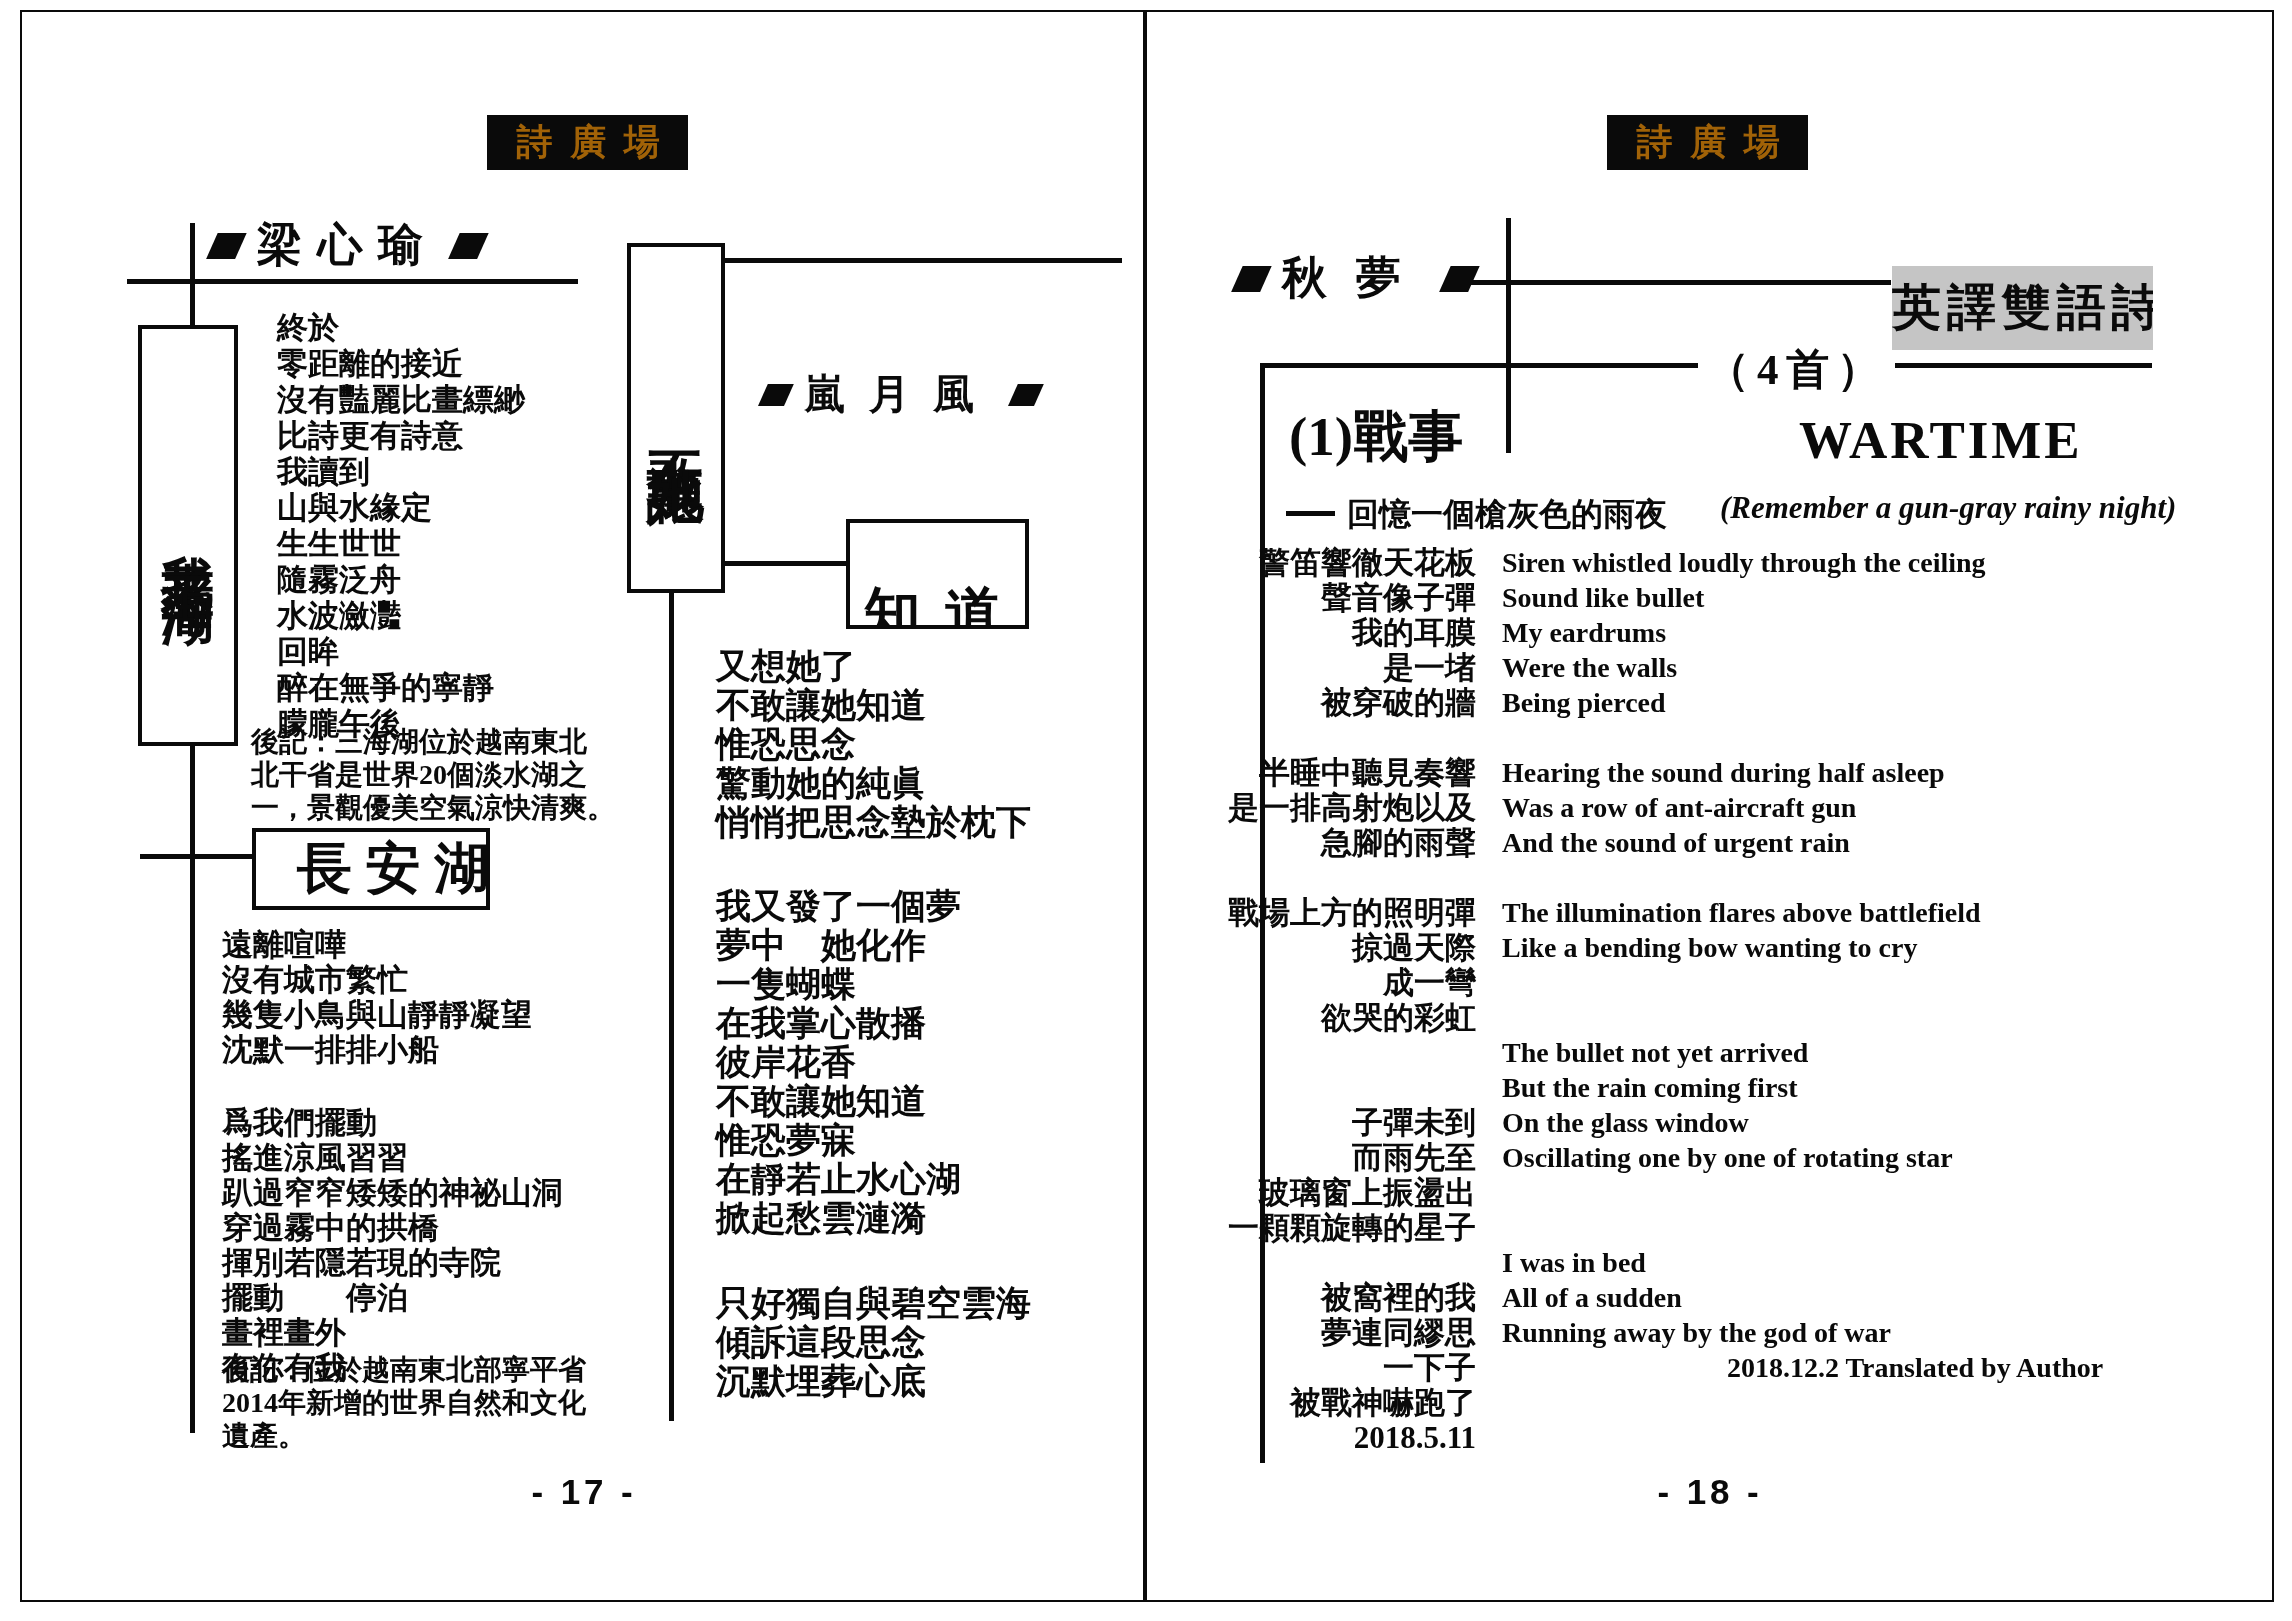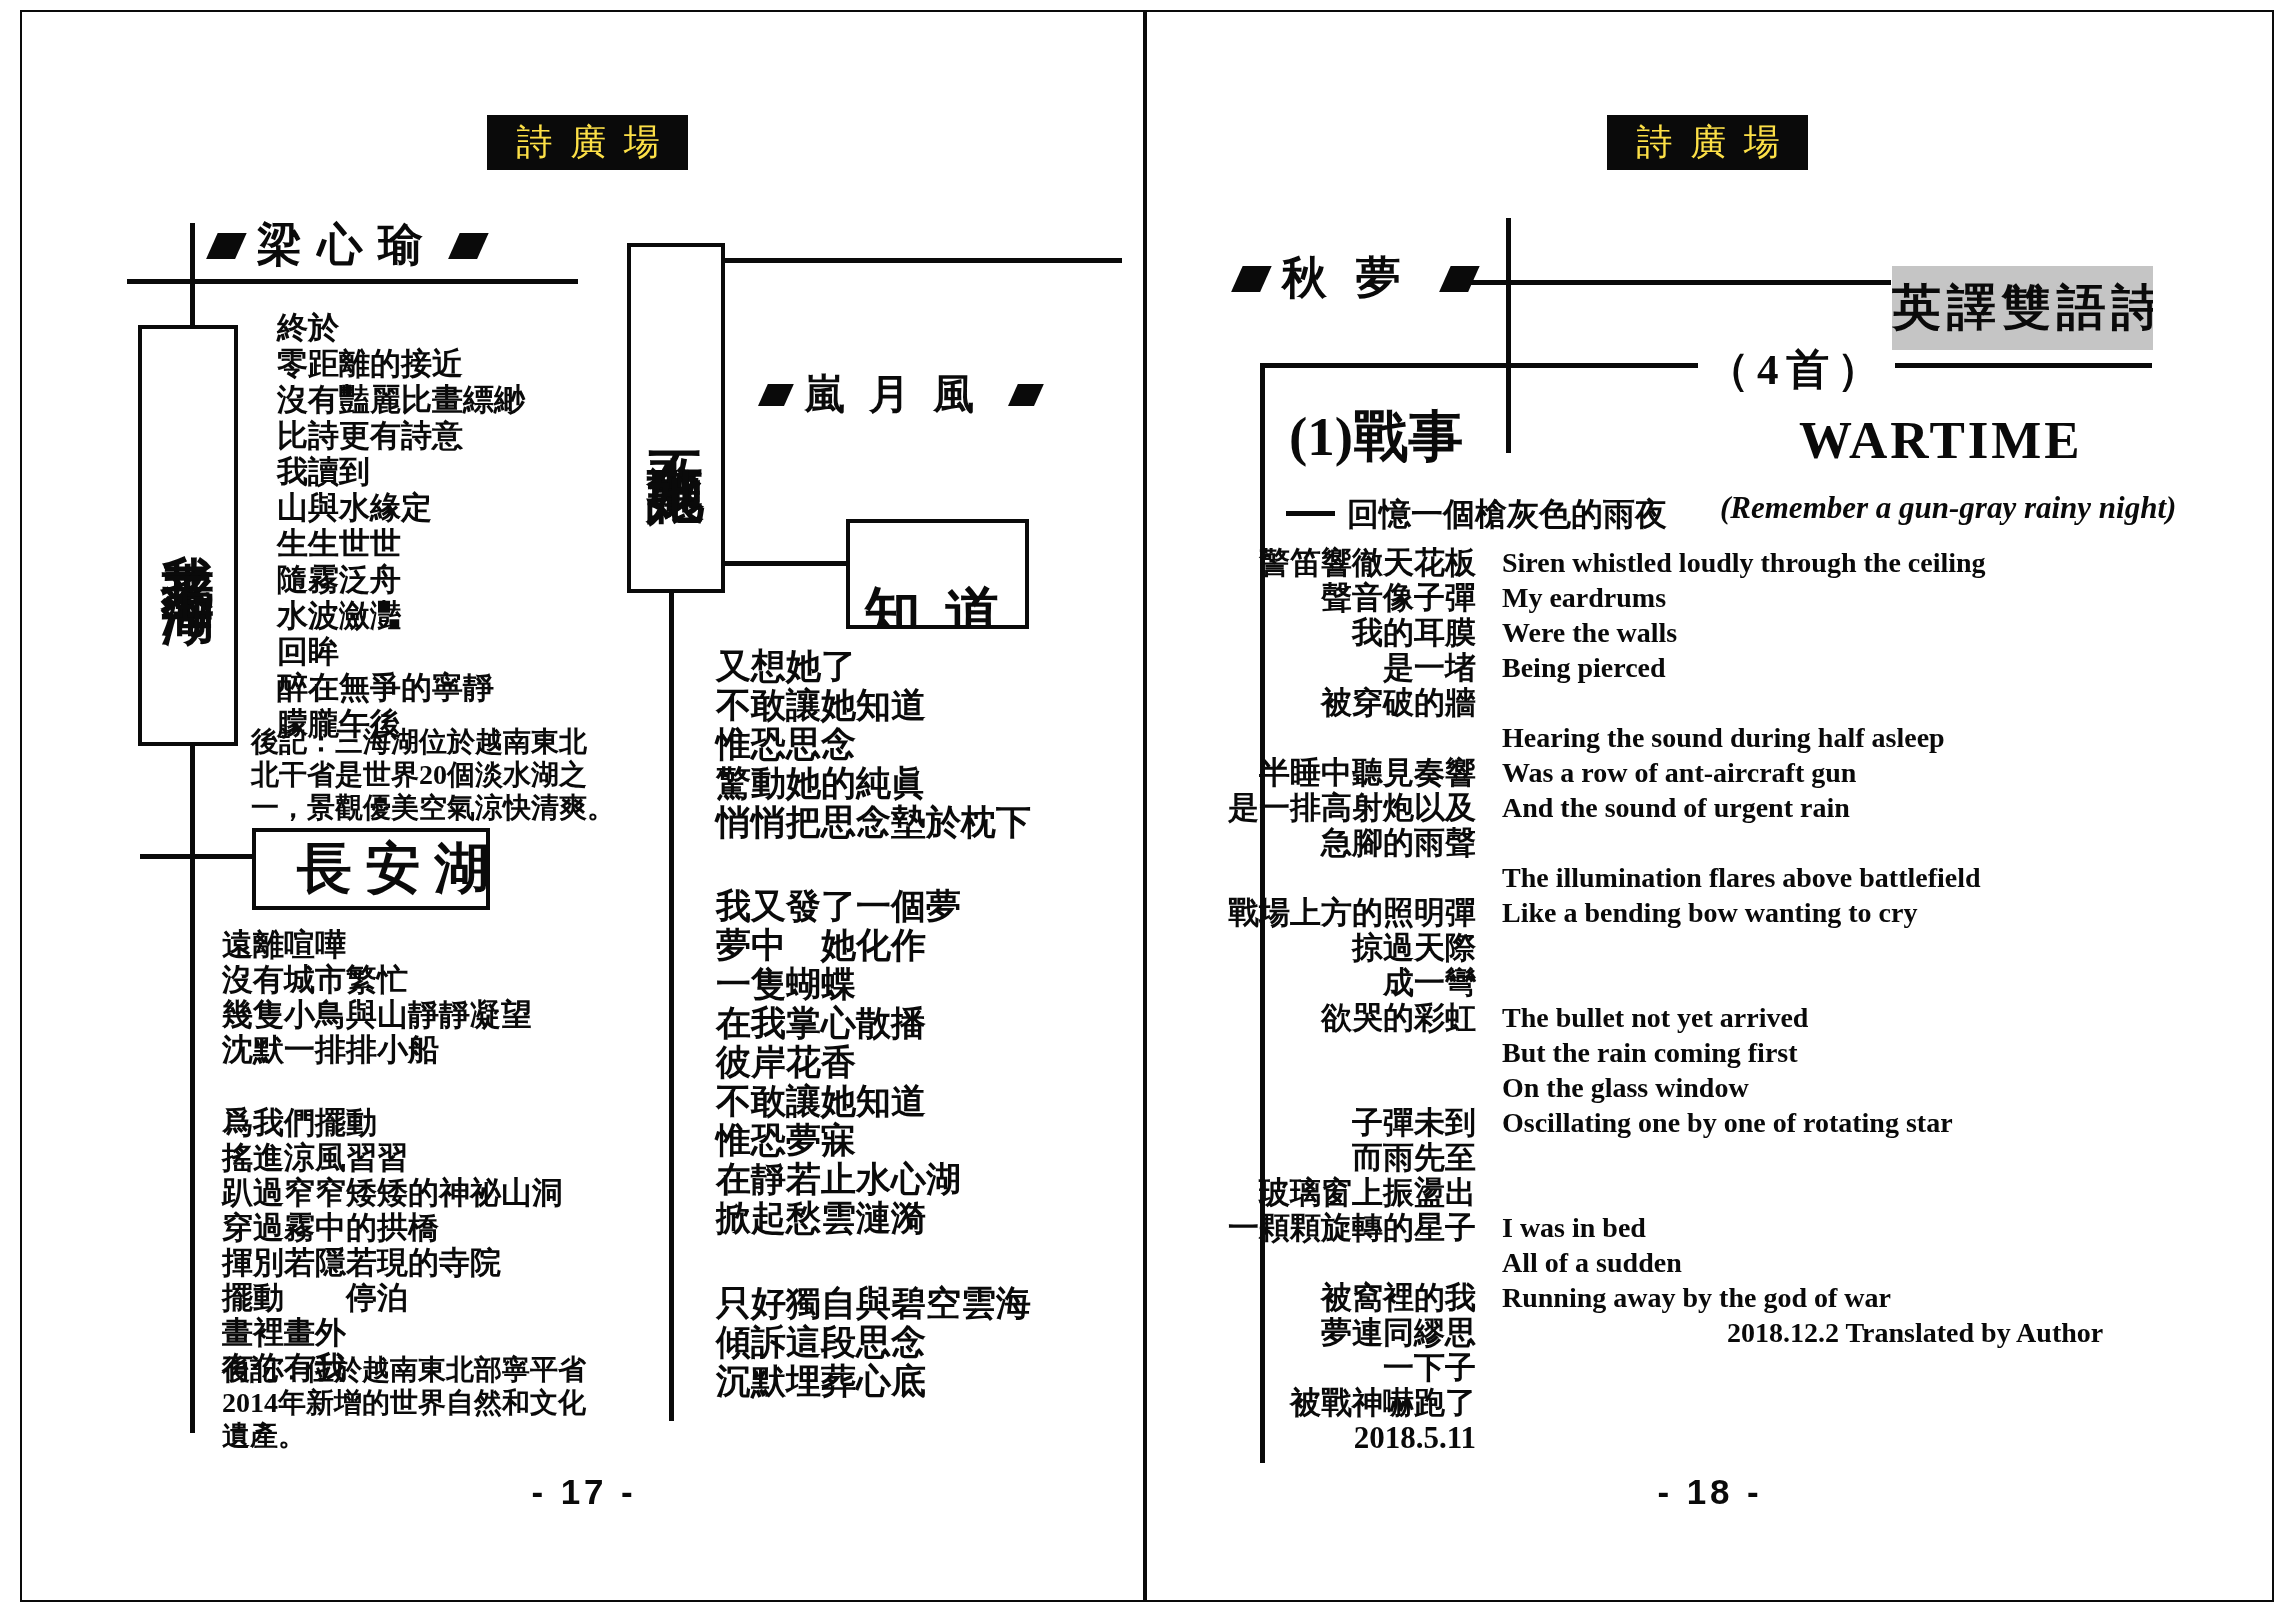--- a/index.html
+++ b/index.html
@@ -2,22 +2,22 @@
 <html><head>
 <meta charset="utf-8">
 <style>
   html,body{margin:0;padding:0;background:#e8e8e8;}
   .canvas{position:relative;width:2293px;height:1621px;background:#ffffff;overflow:hidden;
           font-family:"Liberation Serif","DejaVu Serif",serif;color:#0a0a0a;}
   .abs{position:absolute;}
   .frame{border:2.9px solid #0a0a0a;}
   .rule{background:#0a0a0a;}
   
-  .badge{background:#0a0a0a;color:#fde047;text-align:center;
-         font-weight:400;font-size:36px;letter-spacing:17.6px;line-height:55px;
+  .badge{background:#0a0a0a;color:#a16207;text-align:center;
+         font-weight:700;font-size:36px;letter-spacing:17.6px;line-height:55px;
          padding-left:19px;box-sizing:border-box;overflow:hidden;white-space:nowrap;}
   
   .author-row{display:flex;align-items:center;gap:15.7px;white-space:nowrap;}
   .author-name{font-weight:700;font-size:45px;letter-spacing:15.7px;line-height:1;}
   .marker{display:inline-block;width:29px;height:25.5px;background:#0a0a0a;transform:skewX(-24deg);}
   .marker.small{width:25.5px;height:21.6px;}
   
   .tbox{border:4.9px solid #0a0a0a;background:#ffffff;box-sizing:border-box;overflow:hidden;}
   .tbox.vert{display:flex;align-items:center;justify-content:center;}
   .vert-text{writing-mode:vertical-rl;text-orientation:upright;font-weight:900;
@@ -211,20 +211,21 @@
       <div class="line"></div>
       <div class="line">被窩裡的我</div>
       <div class="line">夢連同繆思</div>
       <div class="line">一下子</div>
       <div class="line">被戰神嚇跑了</div>
       <div class="line">2018.5.11</div>
     </div>
   <div class="abs col-en" style="left:1502px;top:545px;width:716px;">
 
   <div class="line">Siren whistled loudly through the ceiling</div>
+      <div class="line">Sound like bullet</div>
       <div class="line">My eardrums</div>
       <div class="line">Were the walls</div>
       <div class="line">Being pierced</div>
       <div class="line"></div>
       <div class="line">Hearing the sound during half asleep</div>
       <div class="line">Was a row of ant-aircraft gun</div>
       <div class="line">And the sound of urgent rain</div>
       <div class="line"></div>
       <div class="line">The illumination flares above battlefield</div>
       <div class="line">Like a bending bow wanting to cry</div>

